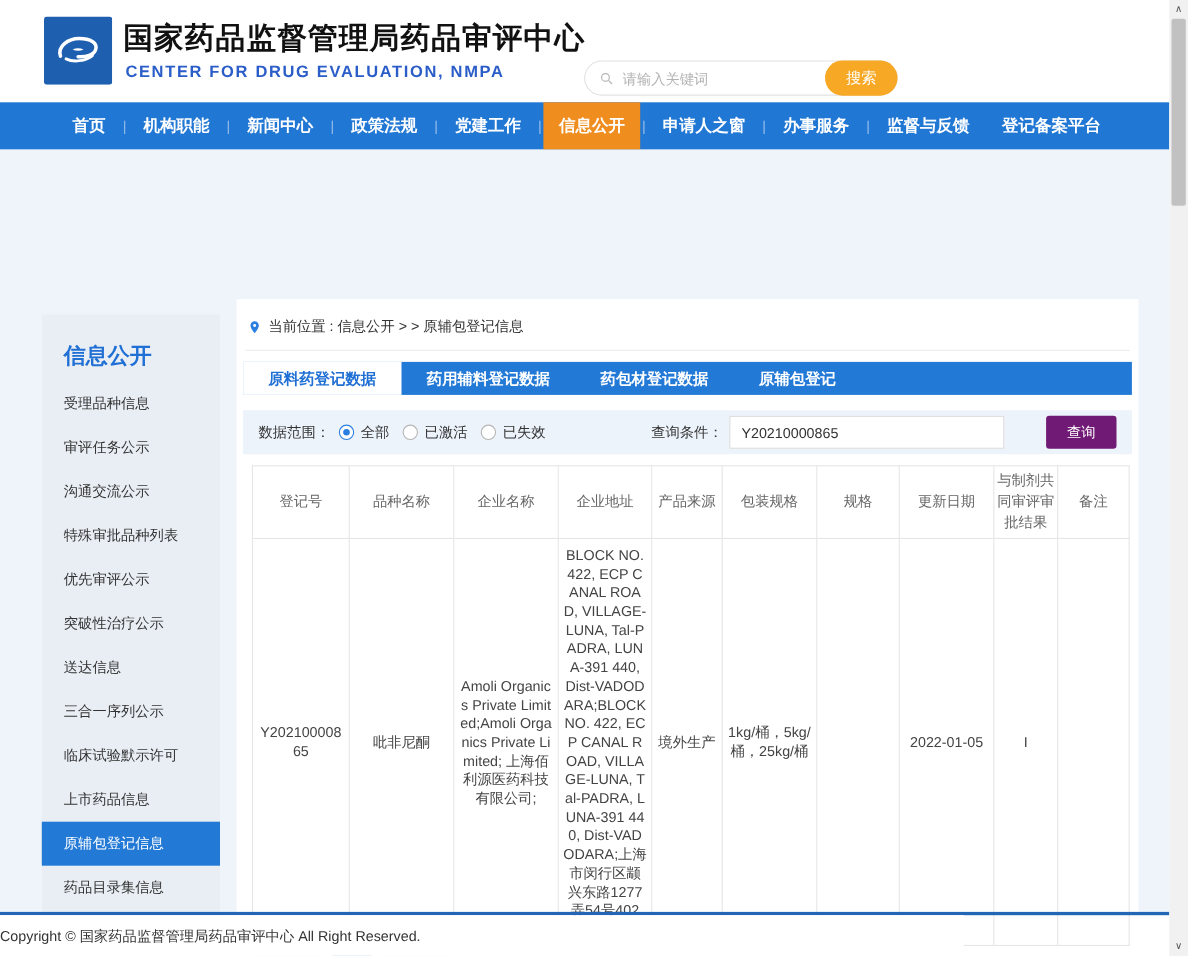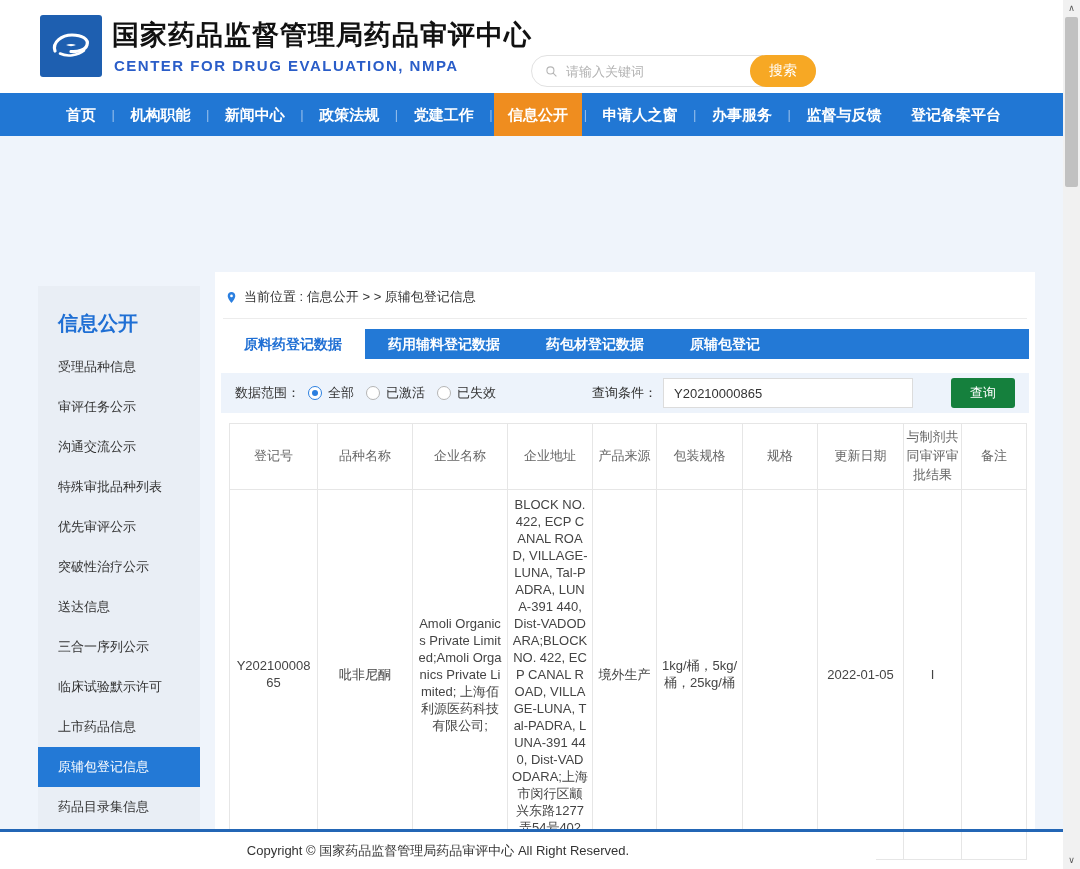--- a/index.html
+++ b/index.html
@@ -50,37 +50,37 @@
   .tab.active { background:#fff; color:#1f6fd4; }
 
   .filterbar { margin:14px 6px 0; height:40px; background:#edf3fb; display:flex; align-items:center; font-size:13px; color:#333; padding:0 14px; }
   .radio-group { display:flex; align-items:center; gap:12px; margin-left:8px; }
   .radio-opt { display:flex; align-items:center; gap:6px; cursor:pointer; }
   .radio { width:14px; height:14px; border-radius:50%; border:1px solid #b5b5b5; background:#fff; position:relative; }
   .radio.checked { border-color:#2b7fe0; }
   .radio.checked::after { content:''; position:absolute; left:3px; top:3px; width:6px; height:6px; border-radius:50%; background:#2b7fe0; }
   .query-label { margin-left:96px; }
   .query-input { width:250px; height:30px; border:1px solid #dcdcdc; background:#fff; font-size:13px; color:#333; padding:0 10px; outline:none; margin-left:6px; font-family:inherit; }
-  .query-btn { width:64px; height:30px; margin-left:38px; background:#15803d; border:none; border-radius:3px; color:#fff; font-size:13px; cursor:pointer; font-family:inherit; }
+  .query-btn { width:64px; height:30px; margin-left:38px; background:#701a75; border:none; border-radius:3px; color:#fff; font-size:13px; cursor:pointer; font-family:inherit; }
 
   table.data { border-collapse:collapse; table-layout:fixed; margin:10px 12px 0 14px; width:797px; }
   table.data th, table.data td { border:1px solid #e6e6e6; text-align:center; vertical-align:middle; font-weight:normal; }
   table.data th { height:62px; font-size:13px; color:#666; padding:4px 2px; line-height:1.45; }
   table.data td { font-size:13px; color:#444; padding:6px 4px; line-height:17px; word-break:break-all; }
   td.addr { line-height:17px; }
 
   .pagination { margin:8px 0 0 14px; display:flex; align-items:center; gap:9px; font-size:13px; color:#333; height:28px; }
   .pg-btn { height:28px; line-height:26px; padding:0 13px; background:#f4f4f5; border:1px solid #e9e9eb; color:#c0c4cc; font-size:12px; cursor:default; }
   .pg-num { height:28px; line-height:28px; width:36px; text-align:center; background:#2b7fd9; color:#fff; font-size:13px; cursor:pointer; }
   .pg-select { display:flex; align-items:stretch; height:26px; border:1px solid #999; background:#fff; margin-left:6px; cursor:pointer; }
   .pg-goto-input { width:44px; height:26px; border:1px solid #dcdfe6; text-align:center; font-size:13px; color:#333; outline:none; font-family:inherit; }
   .pg-confirm { height:26px; padding:0 10px; background:#fff; border:1px solid #dcdfe6; border-radius:3px; font-size:13px; color:#333; cursor:pointer; font-family:inherit; }
 
   .footer-line { position:absolute; top:829px; left:0; width:1063px; height:3px; background:#2366b5; }
-  .footer { position:absolute; top:832px; left:0; width:876px; height:37px; background:#fff; display:flex; align-items:center; justify-content:center; font-size:13px; color:#333; }
+  .footer { position:absolute; top:832px; left:0; width:876px; height:37px; background:#fff; display:flex; align-items:center; justify-content:flex-start; font-size:13px; color:#333; }
 </style>
 </head>
 <body>
 
 <div class="screen">
 
   <div class="scrollbar">
     <div class="sb-arrow up">∧</div>
     <div class="sb-thumb"></div>
     <div class="sb-arrow down">∨</div>

